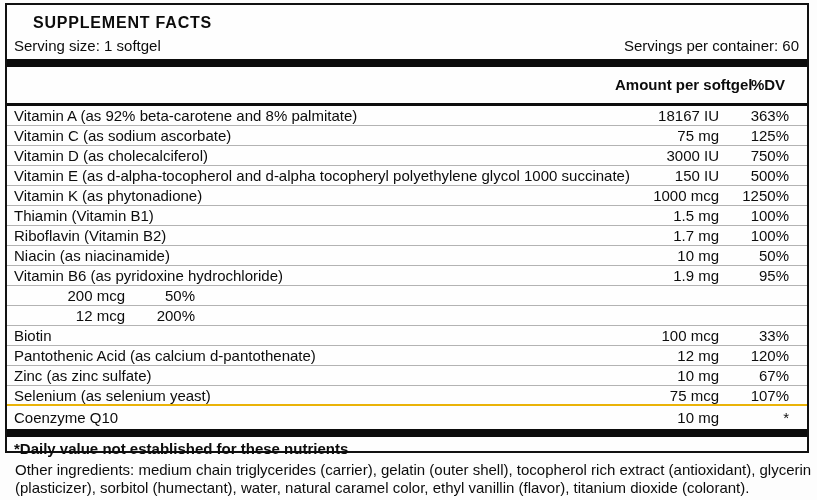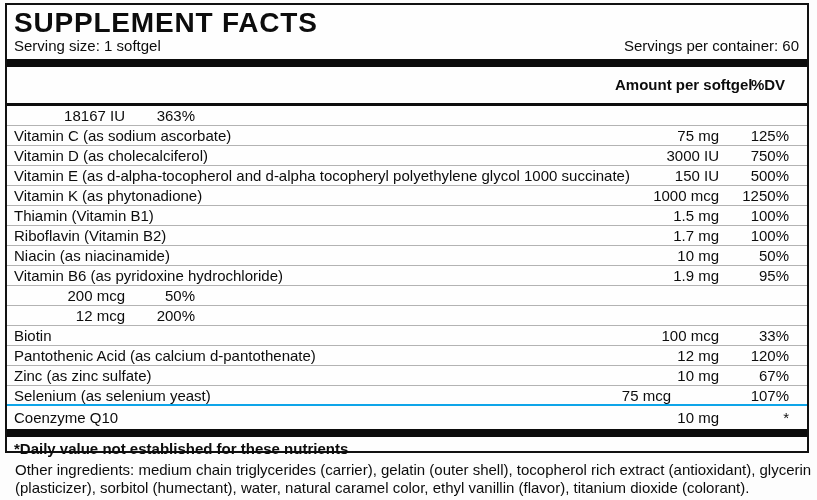--- a/index.html
+++ b/index.html
@@ -11,22 +11,22 @@
     color:#0c0c0c;
     overflow:hidden;
   }
   .box{
     position:absolute;left:5px;top:3px;width:804px;height:450px;
     border:2px solid #111;
     background:#fefefe;
     box-sizing:border-box;
   }
   .title{
-    font-size:28px;font-weight:700;letter-spacing:.8px;
-    margin:4px 0 0 7px;line-height:27px;
+    font-size:16px;font-weight:700;letter-spacing:.8px;
+    margin:4px 0 0 26px;line-height:27px;
   }
   .serving-line{
     display:flex;justify-content:space-between;
     font-size:15px;line-height:18px;
     padding:1px 8px 4px 7px;
   }
   .bar{background:#0c0c0c;width:100%;}
   .bar.h8{height:8px;}
   .bar.h3{height:3px;}
   .col-header{
@@ -37,21 +37,21 @@
   .amt{width:118px;text-align:right;white-space:nowrap;}
   .dv{width:70px;text-align:right;padding-right:18px;white-space:nowrap;}
   .col-header .amt{text-align:center;}
   .col-header .dv{text-align:center;padding-right:4px;}
   .row{
     display:flex;align-items:center;
     height:20px;font-size:15px;
     border-bottom:1px solid #b3b3b3;
     box-sizing:border-box;
   }
-  #rows .row:last-child{border-bottom:2px solid #0ea5e9;gap:48px;}
+  #rows .row:last-child{border-bottom:2px solid #eab308;}
   .row.coq{height:23px;border-bottom:none;justify-content:space-between;}
   .footnote{
     font-size:15px;font-weight:700;
     padding:3px 0 0 7px;line-height:18px;
   }
   .other{
     position:absolute;left:15px;top:461px;width:808px;
     font-size:15px;line-height:17.5px;
   }
 </style>
@@ -72,20 +72,21 @@
     <div class="col-header">
       <span class="nm"></span>
       <span class="amt">Amount per softgel</span>
       <span class="dv">%DV</span>
     </div>
 
     <div class="bar h3"></div>
 
     <div id="rows">
         <div class="row">
+          <span class="nm">Vitamin A (as 92% beta-carotene and 8% palmitate)</span>
           <span class="amt">18167 IU</span>
           <span class="dv">363%</span>
         </div>
         <div class="row">
           <span class="nm">Vitamin C (as sodium ascorbate)</span>
           <span class="amt">75 mg</span>
           <span class="dv">125%</span>
         </div>
         <div class="row">
           <span class="nm">Vitamin D (as cholecalciferol)</span>

